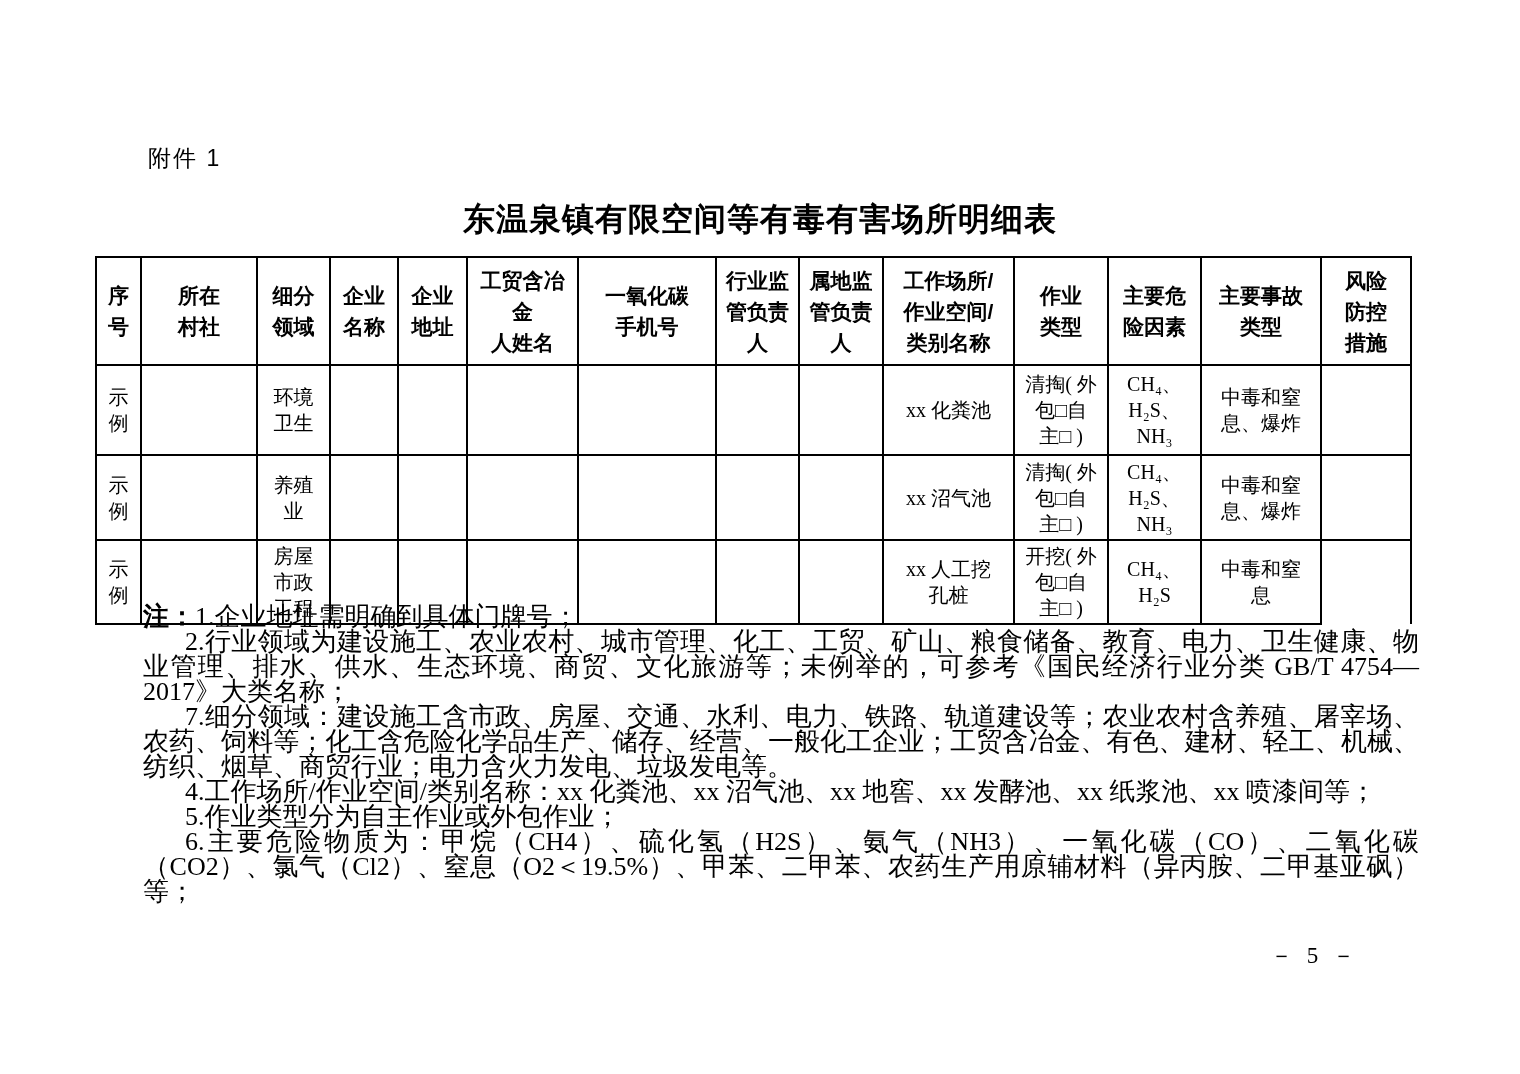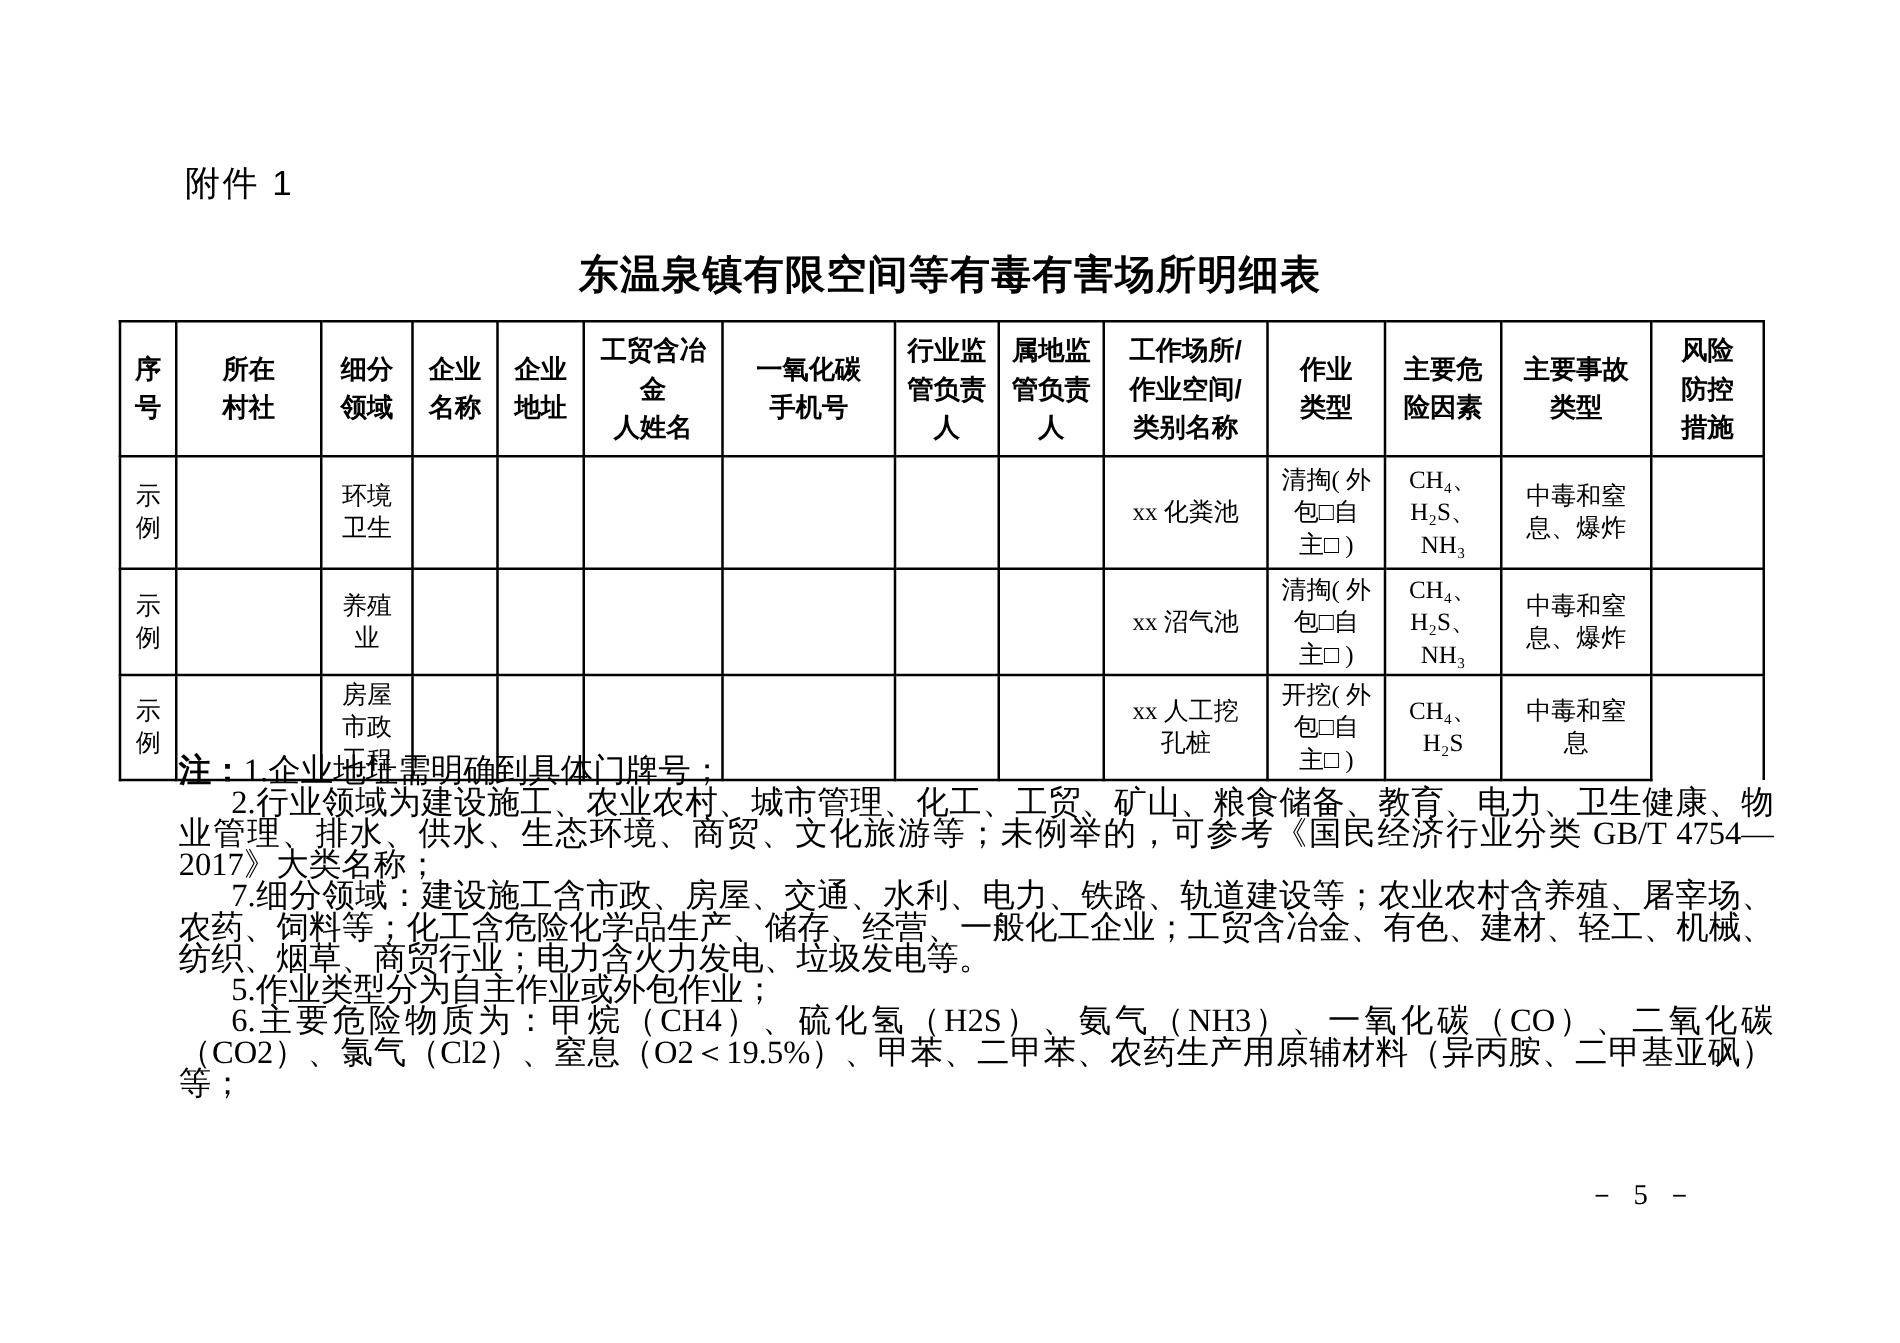--- a/index.html
+++ b/index.html
@@ -16,22 +16,22 @@
     overflow: hidden;
   }
   .page {
     position: absolute;
     inset: 0;
     background: #ffffff;
   }
   .attachment {
     position: absolute;
     left: 148px;
-    top: 128px;
-    font-size: 28px;
+    top: 143px;
+    font-size: 23px;
     letter-spacing: 2px;
     font-family: "Liberation Sans", "DejaVu Sans", sans-serif;
     text-align: center;
   }
   .title {
     position: absolute;
     left: 0;
     right: 0;
     top: 198px;
     margin: 0;
@@ -229,19 +229,20 @@
 息</td>
         <td class="no-bottom"></td>
       </tr>
     </tbody>
   </table>
 
   <div class="notes">
     <p class="note first"><span class="note-label">注：</span><span>1.企业地址需明确到具体门牌号；</span></p>
     <p class="note">2.行业领域为建设施工、农业农村、城市管理、化工、工贸、矿山、粮食储备、教育、电力、卫生健康、物业管理、排水、供水、生态环境、商贸、文化旅游等；未例举的，可参考《国民经济行业分类 GB/T 4754—2017》大类名称；</p>
     <p class="note">7.细分领域：建设施工含市政、房屋、交通、水利、电力、铁路、轨道建设等；农业农村含养殖、屠宰场、农药、饲料等；化工含危险化学品生产、储存、经营、一般化工企业；工贸含冶金、有色、建材、轻工、机械、纺织、烟草、商贸行业；电力含火力发电、垃圾发电等。</p>
+    <p class="note">4.工作场所/作业空间/类别名称：xx 化粪池、xx 沼气池、xx 地窖、xx 发酵池、xx 纸浆池、xx 喷漆间等；</p>
     <p class="note">5.作业类型分为自主作业或外包作业；</p>
     <p class="note">6.主要危险物质为：甲烷（CH4）、硫化氢（H2S）、氨气（NH3）、一氧化碳（CO）、二氧化碳（CO2）、氯气（Cl2）、窒息（O2＜19.5%）、甲苯、二甲苯、农药生产用原辅材料（异丙胺、二甲基亚砜）等；</p>
   </div>
 
   <div class="page-number">－ 5 －</div>
 
 </div>
 
 </body></html>

